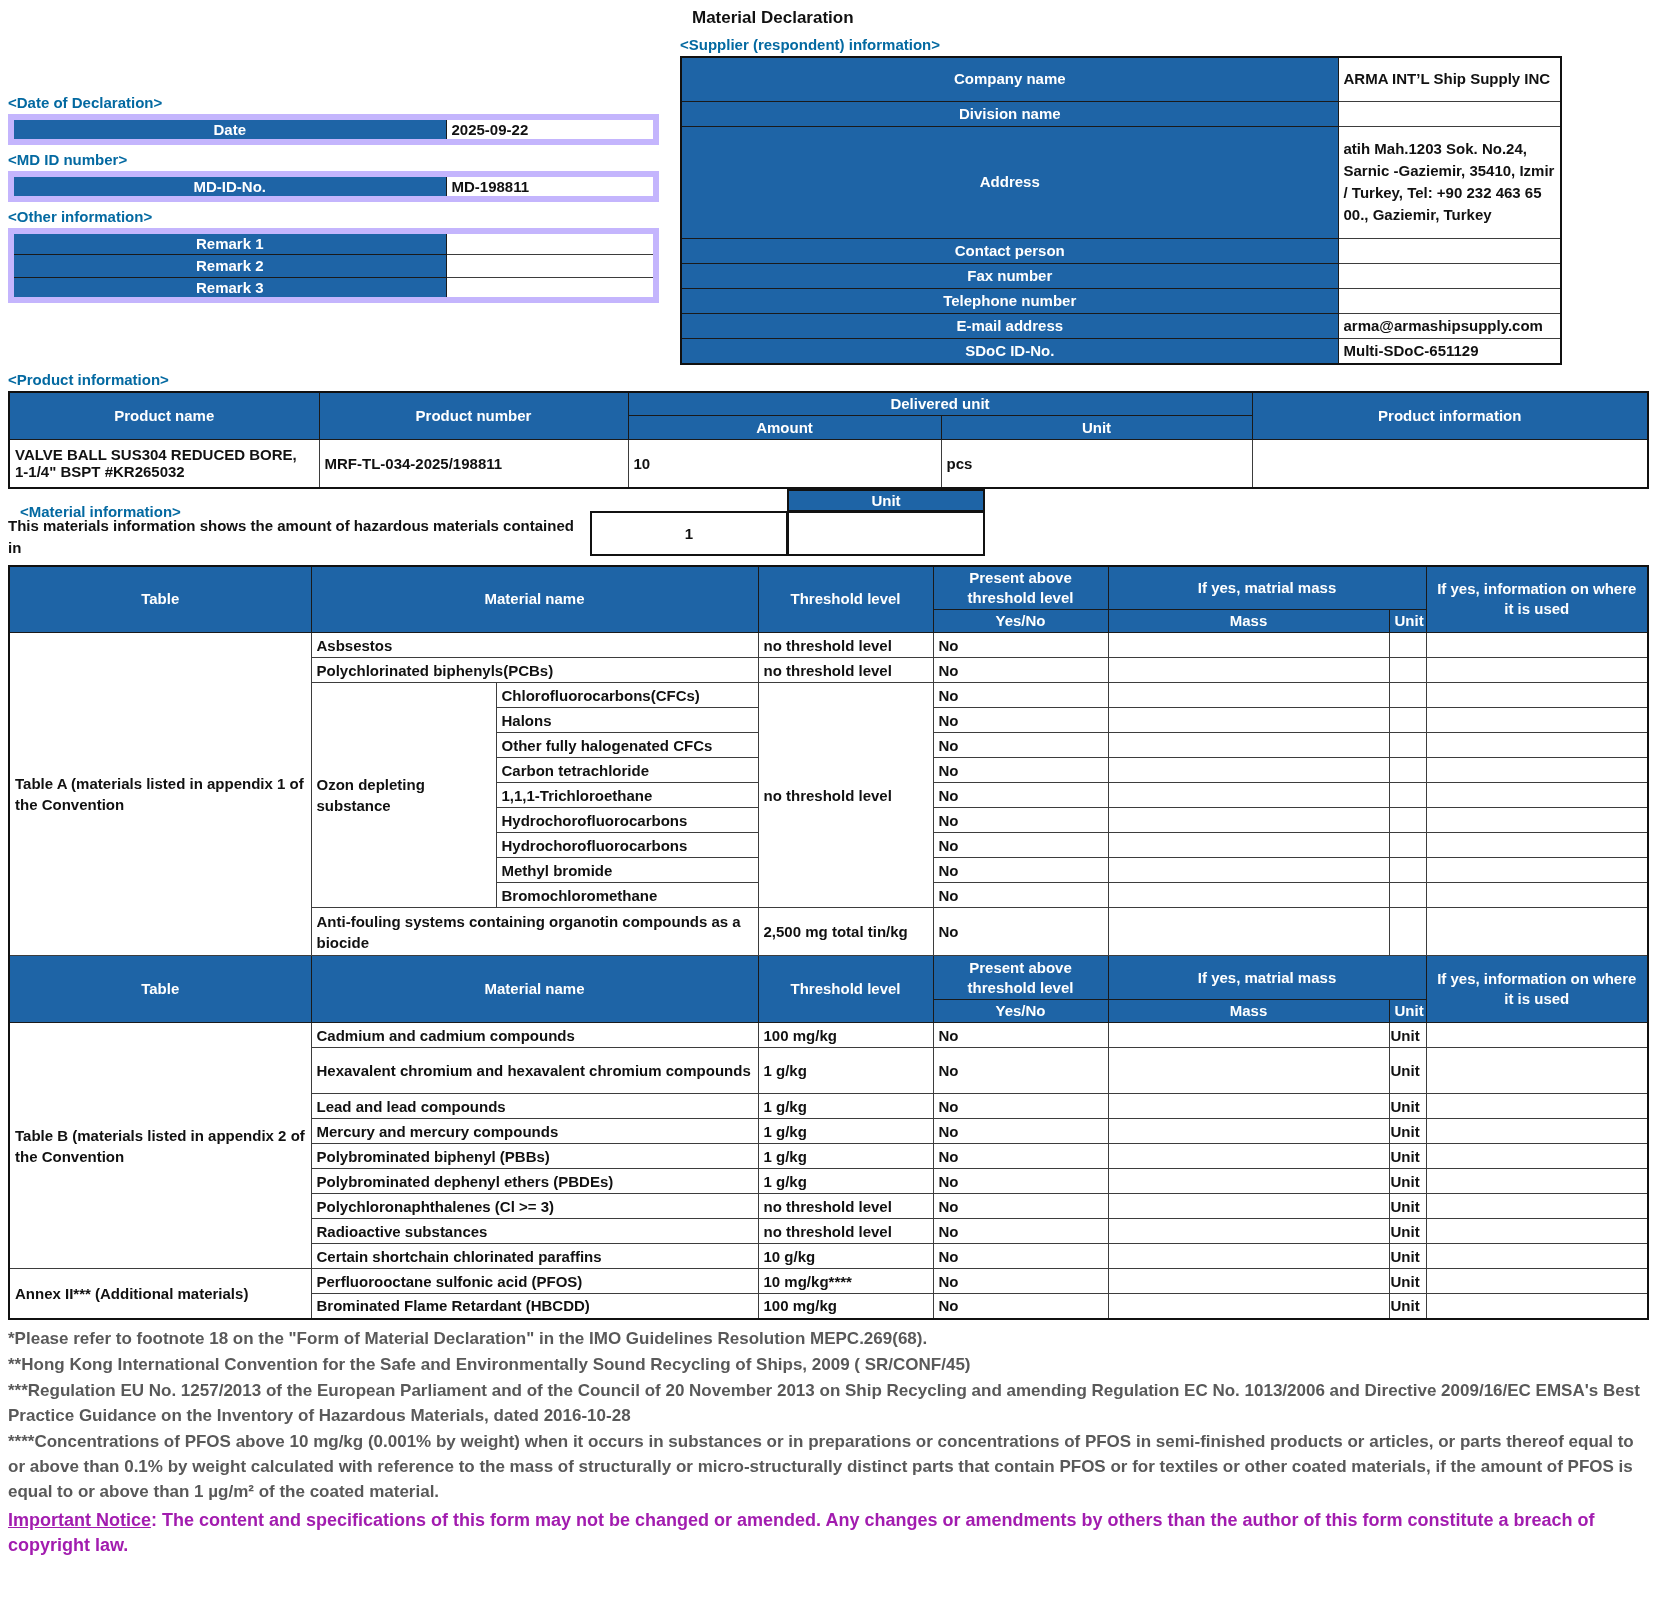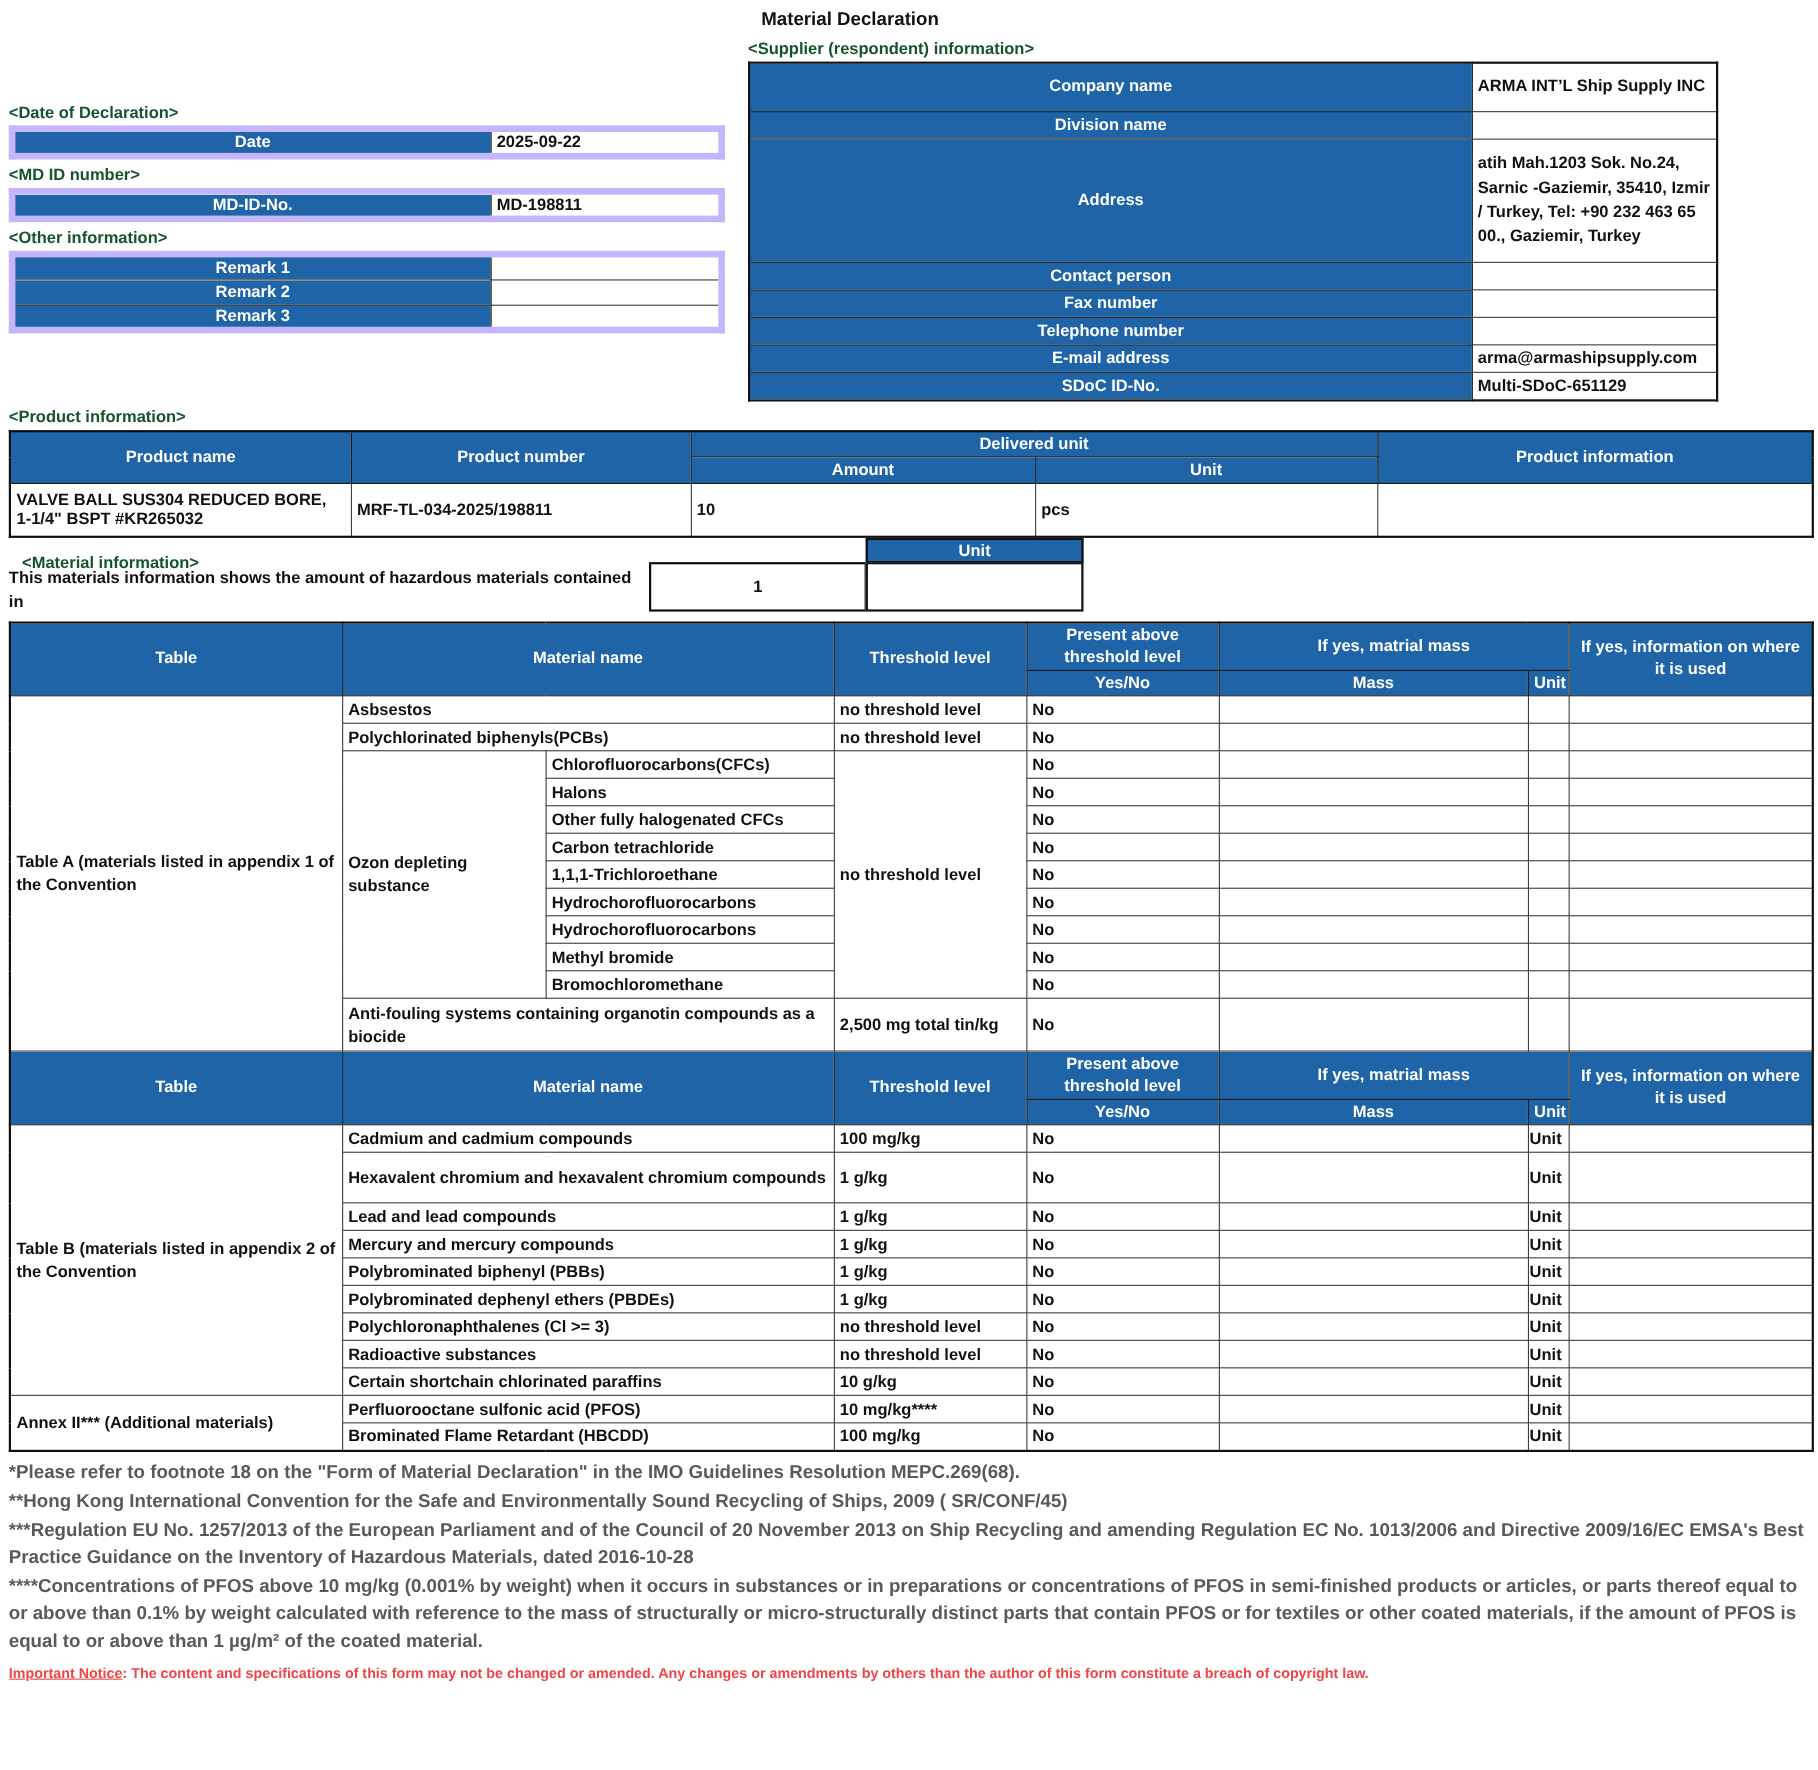--- a/index.html
+++ b/index.html
@@ -9,21 +9,21 @@
   *{box-sizing:border-box;}
   html,body{margin:0;padding:0;background:#fff;}
   body{
     width:1653px;
     font-family:"Liberation Sans", sans-serif;
     color:#111;
   }
   .page{position:relative;width:1653px;min-height:1609px;background:#fff;}
 
   .sec-heading{
-    font-size:15px;font-weight:bold;color:#14532d;
+    font-size:15px;font-weight:bold;color:#0369a1;
     margin:6px 0 3px 0;white-space:nowrap;
   }
   .ml8{margin-left:8px;}
 
   
   table{border-collapse:collapse;table-layout:fixed;}
   td,th{
     border:1px solid #3d3d3d;
     padding:1px 5px;
     font-size:15px;
@@ -89,21 +89,21 @@
   .h48 td{height:48px;}
 
   
   .footnotes{margin:6px 8px 0 8px;width:1640px;}
   .footnote{
     font-size:17px;font-weight:bold;color:var(--footnote,#595959);
     line-height:25px;margin-bottom:1px;
   }
   .notice{
     margin:4px 8px 0 8px;width:1640px;
-    font-size:13px;font-weight:bold;color:#ef4444;line-height:25px;
+    font-size:18px;font-weight:bold;color:#a21caf;line-height:25px;
   }
   .notice .notice-label{text-decoration:underline;}
 </style>
 </head>
 <body>
 
 <div class="page">
 
   <div class="top">
 

